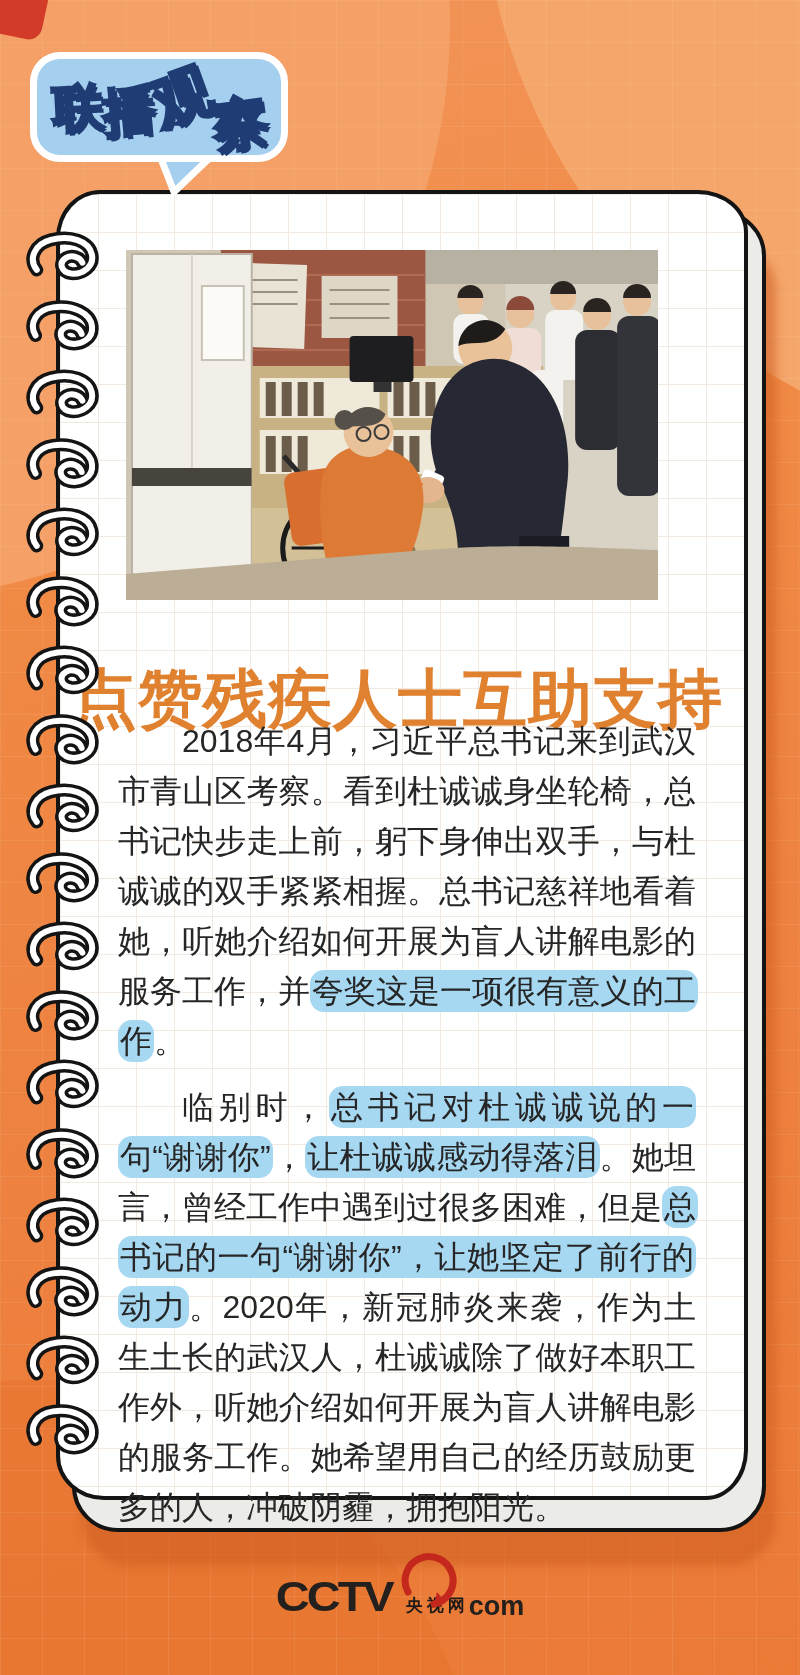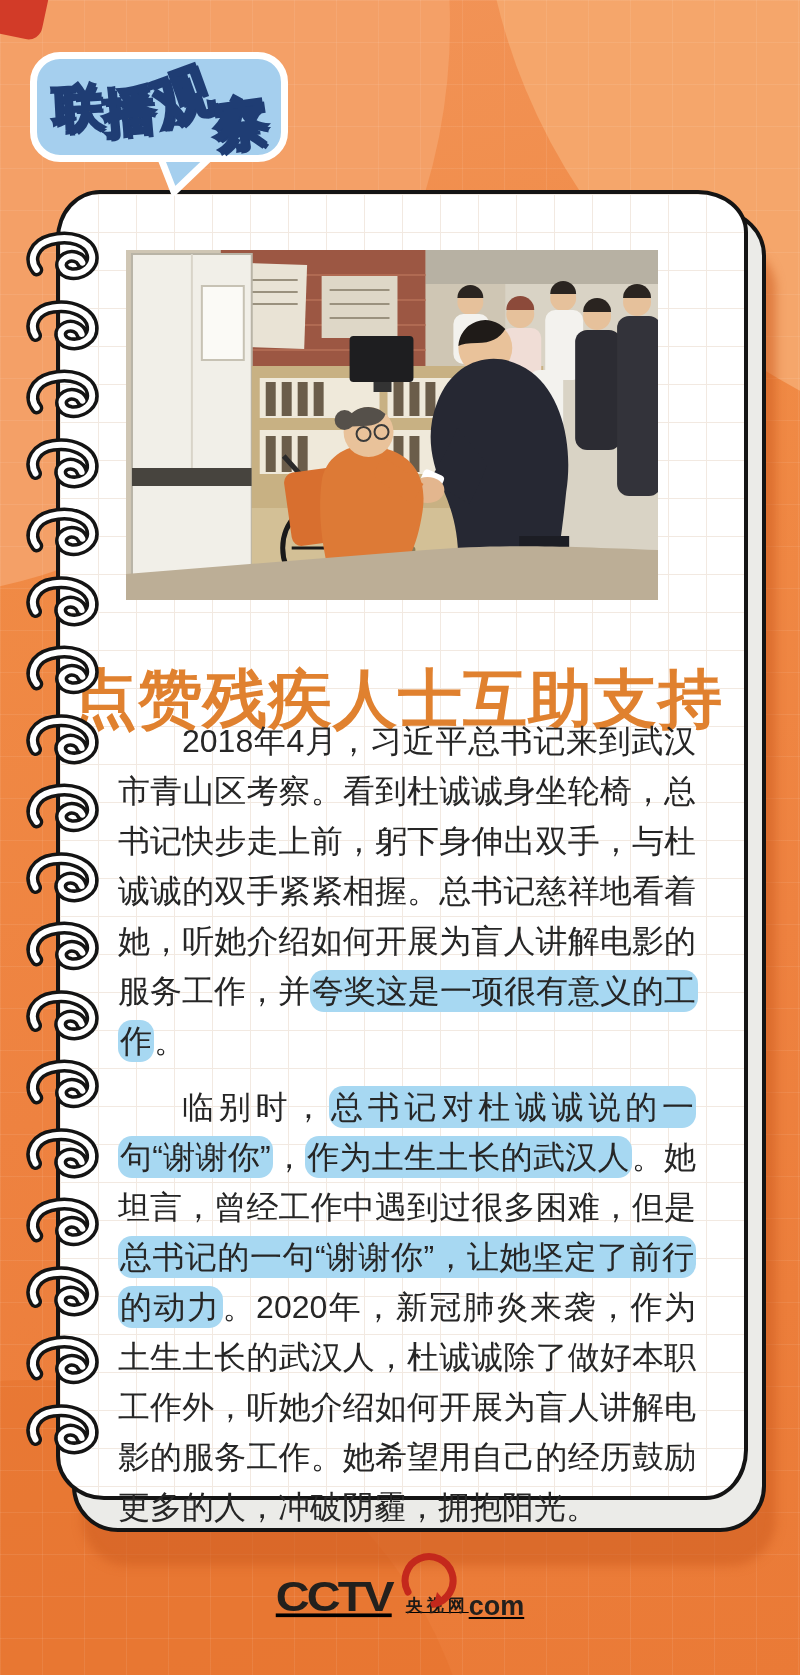--- a/index.html
+++ b/index.html
@@ -78,21 +78,21 @@
   .article p{margin:16px 0 13px 0;text-indent:2em;}
   .hl{
     background:#a7d8f2;border-radius:14px;padding:3px 2px;
     -webkit-box-decoration-break:clone;box-decoration-break:clone;
   }
   
   .footer-logo{
     position:absolute;left:0;top:1572px;width:800px;display:flex;
     align-items:flex-end;justify-content:center;z-index:3;
   }
-  .cctv-wrap{position:relative;display:flex;align-items:flex-end;text-decoration:underline;}
+  .cctv-wrap{position:relative;display:flex;align-items:flex-end;}
   .cctv-text{
     font-weight:900;font-size:47px;line-height:1;color:#23201d;
     letter-spacing:-3px;transform:scaleY(.92);
   }
   .swoosh{position:absolute;left:122px;top:-26px;width:66px;height:62px;}
   .site-col{display:flex;flex-direction:row;align-items:center;margin-left:14px;}
   .site-cn{font-size:17px;font-weight:700;letter-spacing:4px;color:#1d1a17;margin-bottom:2px;}
   .site-domain{font-size:27px;font-weight:700;line-height:.9;color:#23201d;letter-spacing:0;}
 </style>
 </head>
@@ -292,21 +292,21 @@
     <circle cx="238" cy="184" r="7" fill="none" stroke="#3a3a3a" stroke-width="2"></circle>
     <circle cx="256" cy="182" r="7" fill="none" stroke="#3a3a3a" stroke-width="2"></circle>
     <path d="M0 350 L533 350 L533 300 C430 296 380 294 300 300 L0 324 Z" fill="#bcae96"></path>
   </svg>
 </div>
 
 <div class="headline">点赞残疾人士互助支持</div>
 
 <div class="article">
   <p><span>2018年4月，习近平总书记来到武汉市青山区考察。看到杜诚诚身坐轮椅，总书记快步走上前，躬下身伸出双手，与杜诚诚的双手紧紧相握。总书记慈祥地看着她，听她介绍如何开展为盲人讲解电影的服务工作，并</span><span class="hl">夸奖这是一项很有意义的工作</span><span>。</span></p>
-  <p><span>临别时，</span><span class="hl">总书记对杜诚诚说的一句“谢谢你”</span><span>，</span><span class="hl">作为土生土长的武汉人</span><span>。她坦言，曾经工作中遇到过很多困难，但是</span><span class="hl">总书记的一句“谢谢你”，让她坚定了前行的动力</span><span>。2020年，新冠肺炎来袭，作为土生土长的武汉人，杜诚诚除了做好本职工作外，听她介绍如何开展为盲人讲解电影的服务工作。她希望用自己的经历鼓励更多的人，冲破阴霾，拥抱阳光。</span></p>
+  <p><span>临别时，</span><span class="hl">总书记对杜诚诚说的一句“谢谢你”</span><span>，</span><span class="hl">让杜诚诚感动得落泪</span><span>。她坦言，曾经工作中遇到过很多困难，但是</span><span class="hl">总书记的一句“谢谢你”，让她坚定了前行的动力</span><span>。2020年，新冠肺炎来袭，作为土生土长的武汉人，杜诚诚除了做好本职工作外，听她介绍如何开展为盲人讲解电影的服务工作。她希望用自己的经历鼓励更多的人，冲破阴霾，拥抱阳光。</span></p>
 </div>
 
 <div class="footer-logo">
   <div class="cctv-wrap">
     <span class="cctv-text">CCTV</span>
     <svg class="swoosh" viewBox="0 0 66 62">
       <path d="M10 46 A24 24 0 1 1 36 58" fill="none" stroke="#c4281c" stroke-width="7" stroke-linecap="round"></path>
       <path d="M36 58 l10 -4 l-7 -8 z" fill="#c4281c"></path>
     </svg>
     <div class="site-col">

